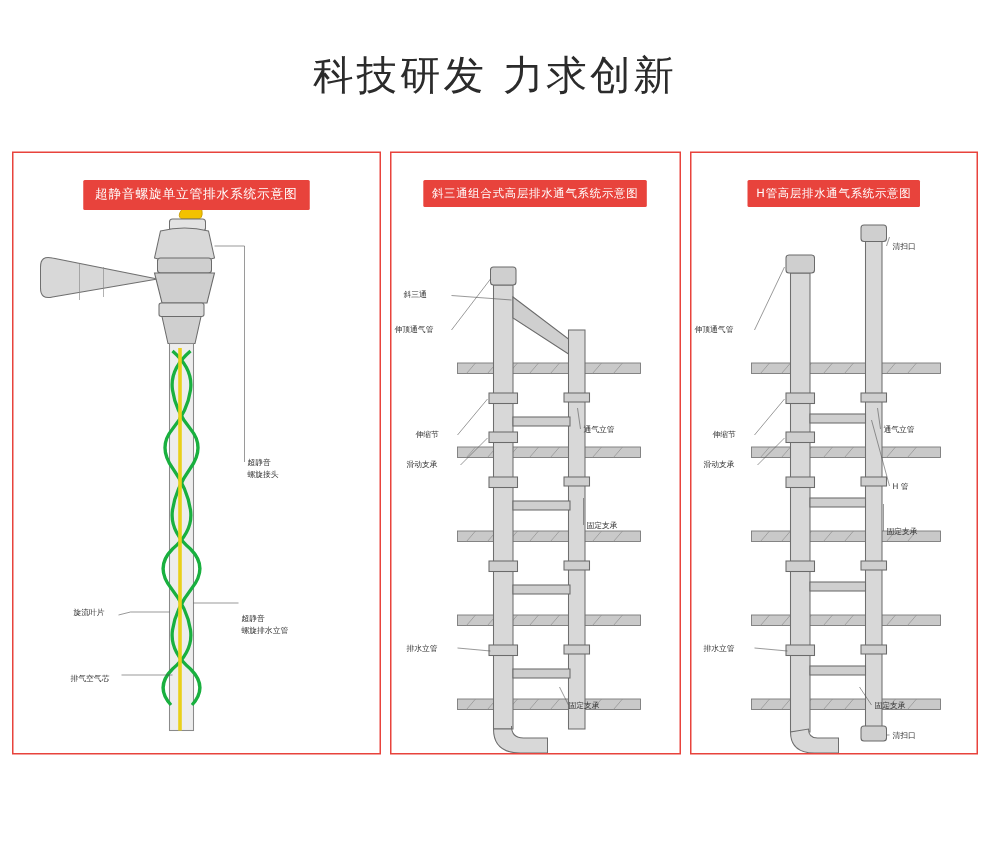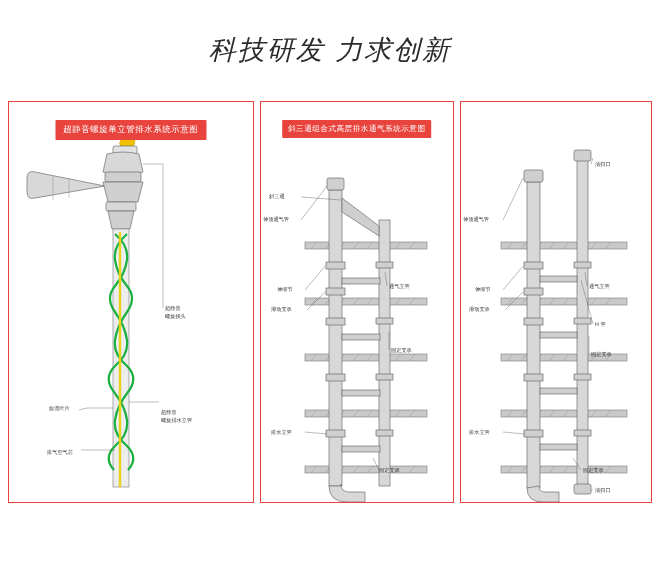--- a/index.html
+++ b/index.html
@@ -5,21 +5,21 @@
   html,body{margin:0;padding:0;}
   body{
     width:660px;height:570px;background:#ffffff;
     font-family:"DejaVu Sans","Liberation Sans",sans-serif;
     overflow:hidden;
   }
   #root{position:relative;width:660px;height:570px;}
 
   .page-title{
     position:absolute;left:0;top:32px;width:660px;text-align:center;
-    font-size:27px;color:#2b2b2b;letter-spacing:2px;font-weight:400;font-style:italic;
+    font-size:27px;color:#2b2b2b;letter-spacing:2px;font-weight:400;
   }
 
   .panels{
     position:absolute;left:8px;top:101px;width:644px;height:402px;
     display:flex;gap:6px;
   }
   .panel{
     position:relative;background:#ffffff;border:1px solid #e8433c;
     box-sizing:border-box;overflow:hidden;
   }
@@ -215,20 +215,21 @@
         <text class="lbl" x="16" y="189">伸缩节</text>
         <text class="lbl" x="10" y="209">滑动支承</text>
         <text class="lbl" x="128" y="186">通气立管</text>
         <text class="lbl" x="130" y="250">固定支承</text>
         <text class="lbl" x="10" y="332">排水立管</text>
         <text class="lbl" x="118" y="370">固定支承</text>
       </svg>
     </div>
 
     <div class="panel p3">
+      <div class="cap">H管高层排水通气系统示意图</div>
 
       <svg width="192" height="400" viewBox="0 0 192 400">
 
         <g>
           <rect x="40" y="140" width="126" height="7" class="floor"></rect>
           <rect x="40" y="196" width="126" height="7" class="floor"></rect>
           <rect x="40" y="252" width="126" height="7" class="floor"></rect>
           <rect x="40" y="308" width="126" height="7" class="floor"></rect>
           <rect x="40" y="364" width="126" height="7" class="floor"></rect>
           <g class="hatch">

